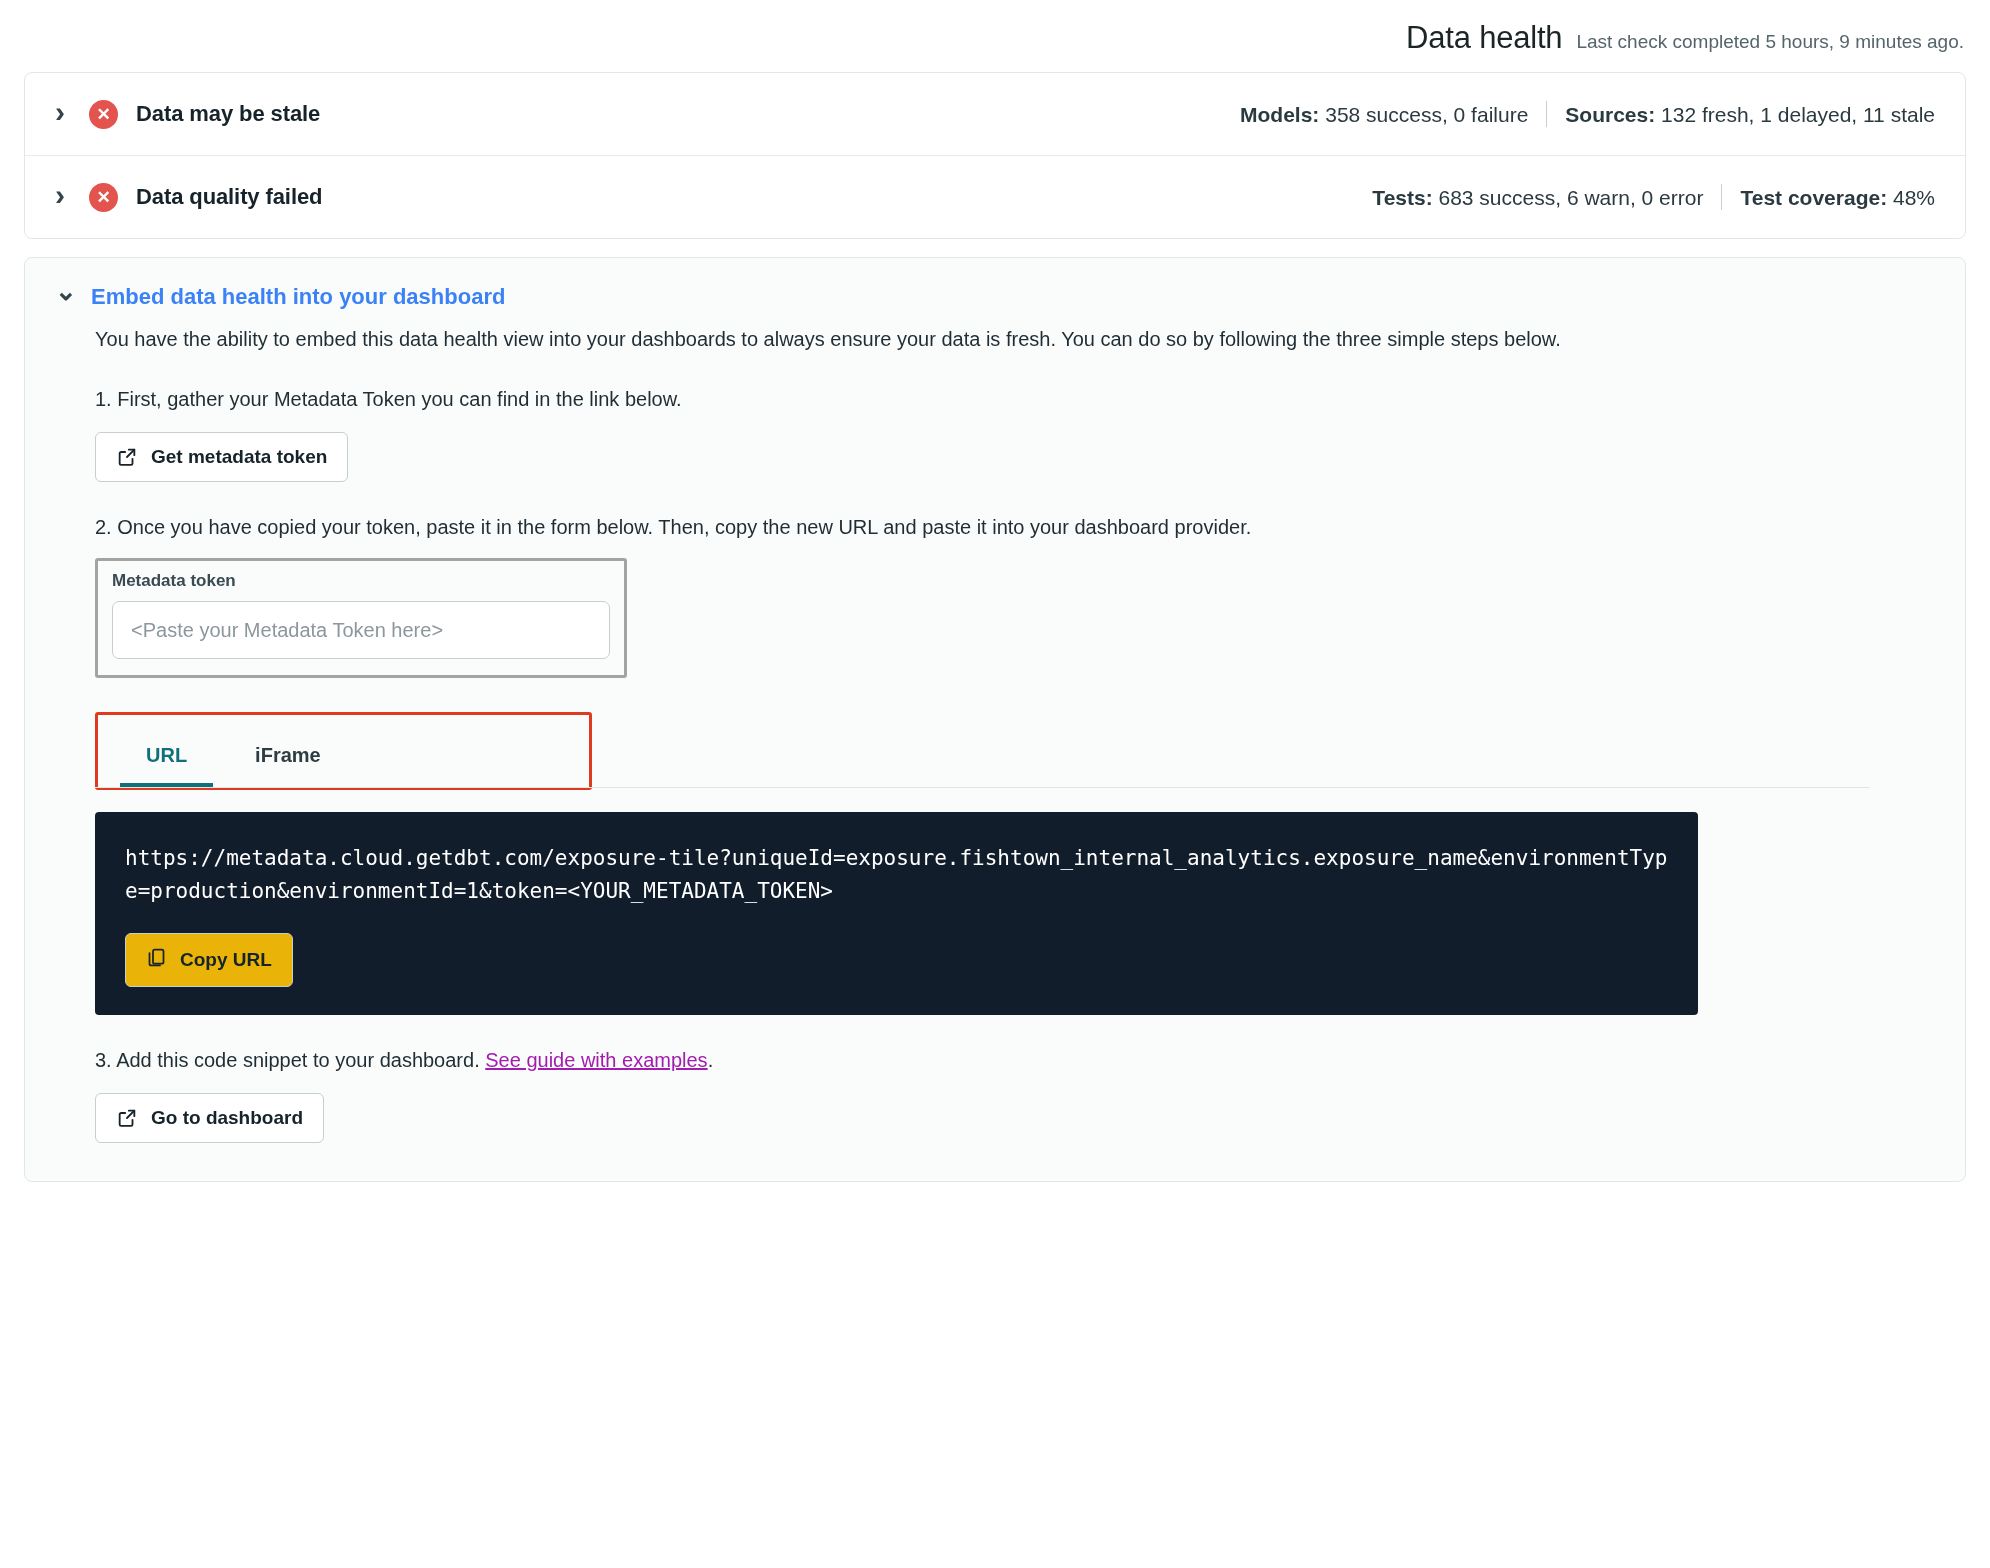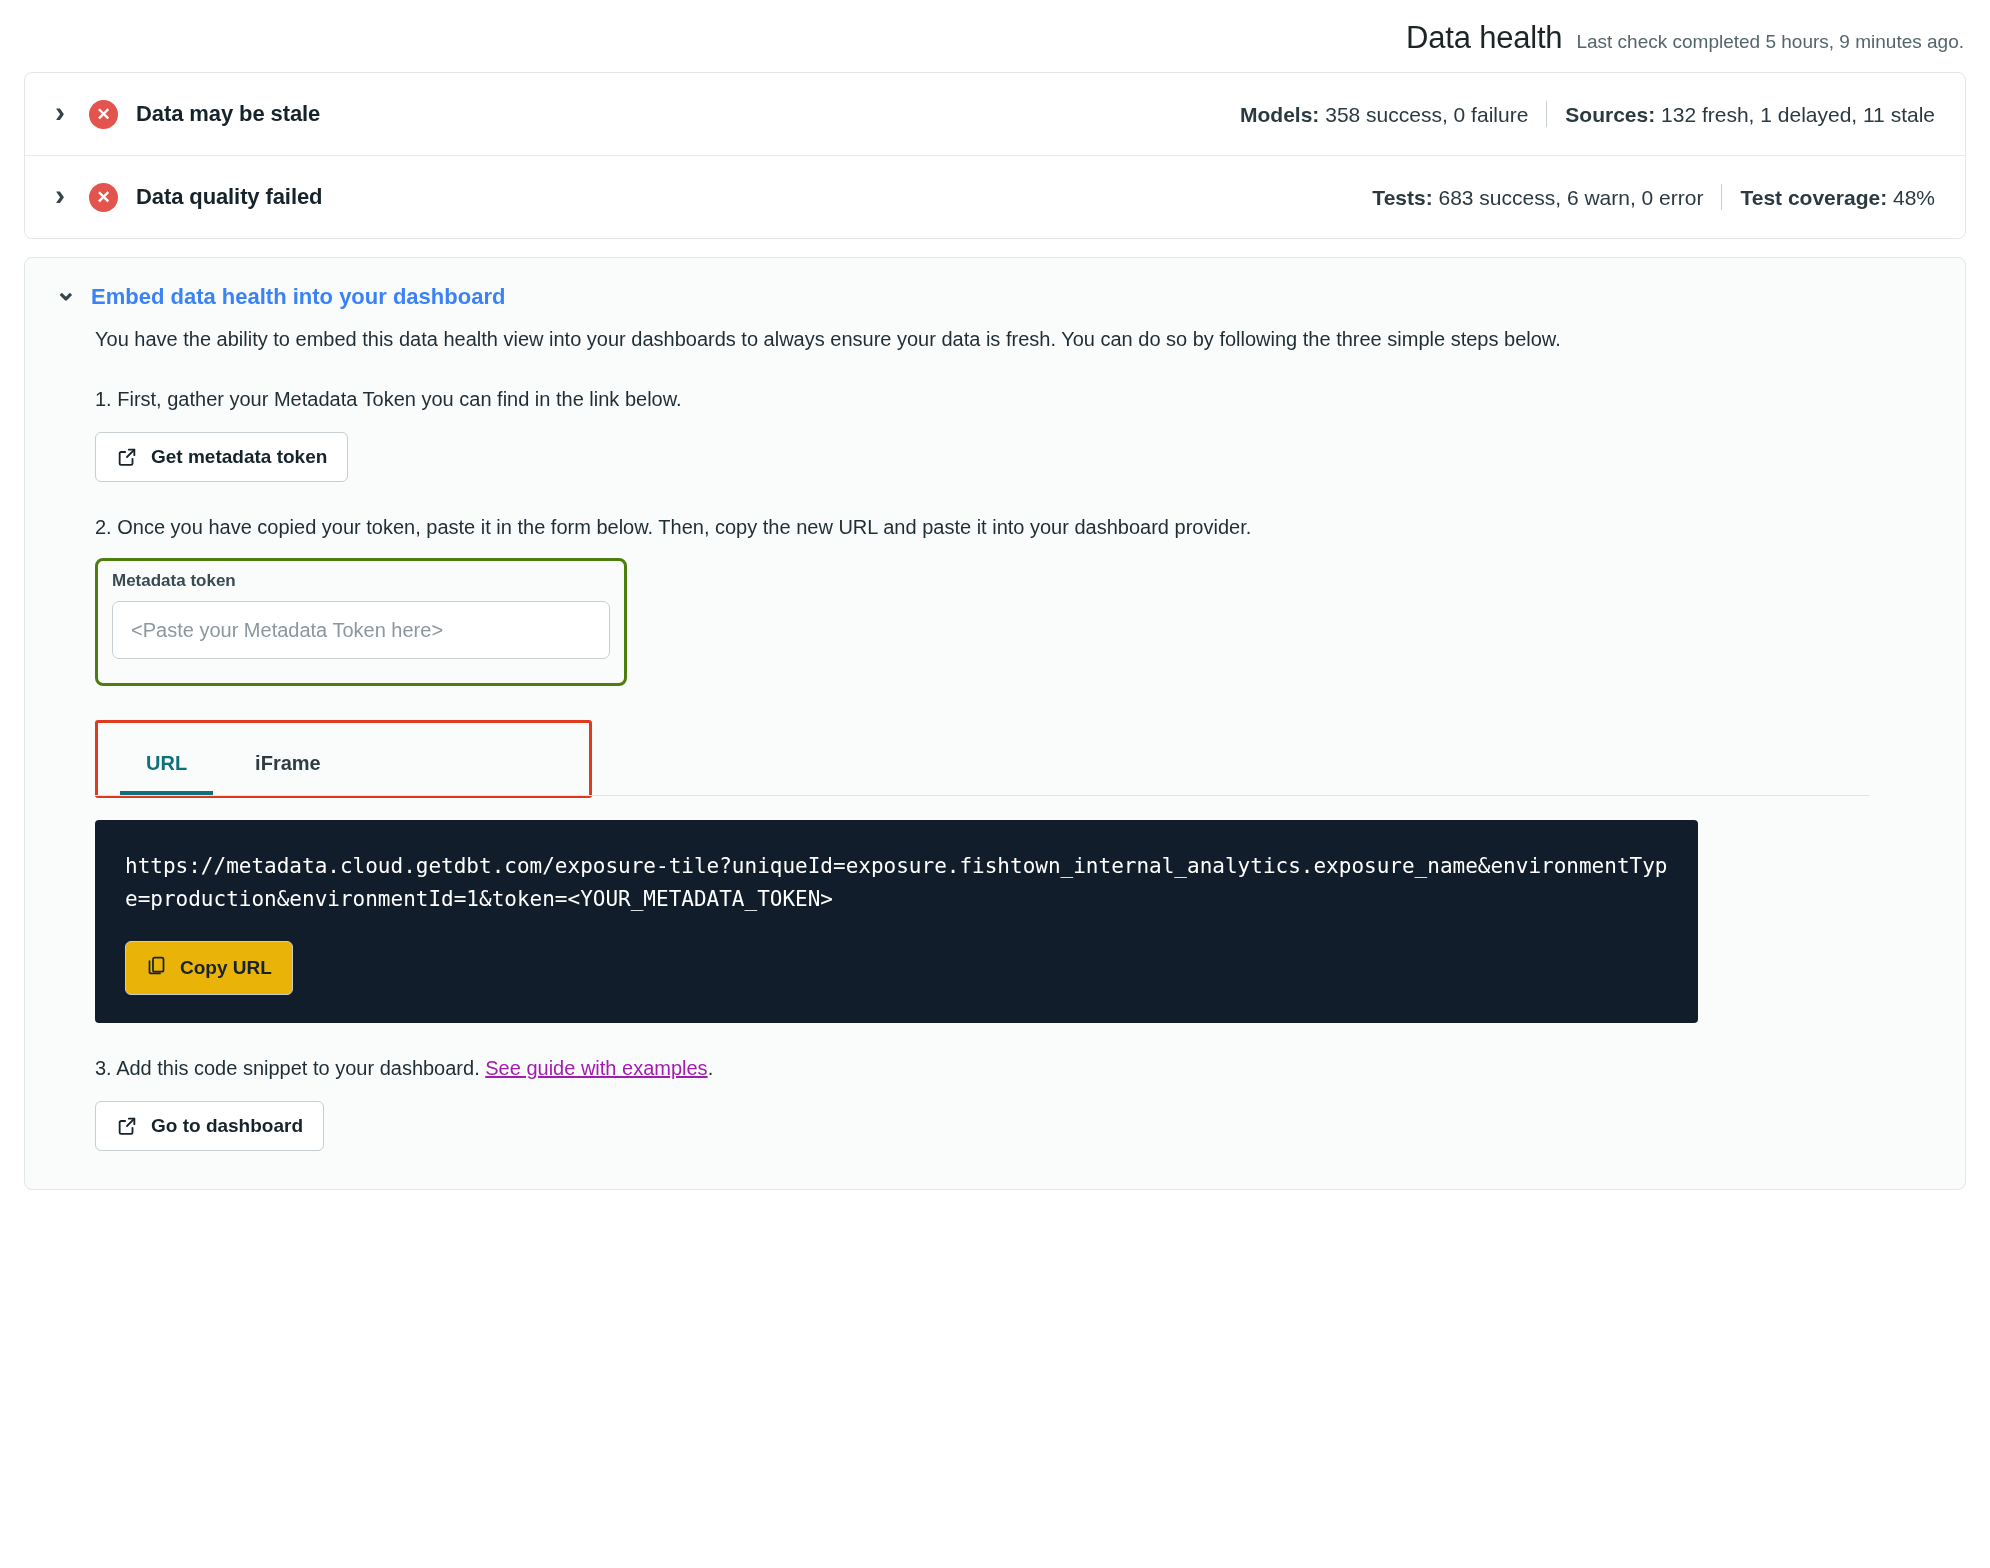--- a/index.html
+++ b/index.html
@@ -140,23 +140,23 @@
     cursor: pointer;
     margin-top: 18px;
     font-family: "Liberation Sans", sans-serif;
   }
   .btn svg { display: block; }
 
   
   .field-wrap {
     margin-top: 16px;
     width: 532px;
-    border: 3px solid #4d7c0f;
-    border-radius: 8px;
-    padding: 10px 14px 24px 14px;
+    border: 3px solid #a3a3a3;
+    border-radius: 3px;
+    padding: 10px 14px 16px 14px;
   }
   .field-label {
     font-size: 17px;
     font-weight: 700;
     color: #3a4a52;
     margin-bottom: 10px;
   }
   .field-input {
     width: 100%;
     height: 58px;

